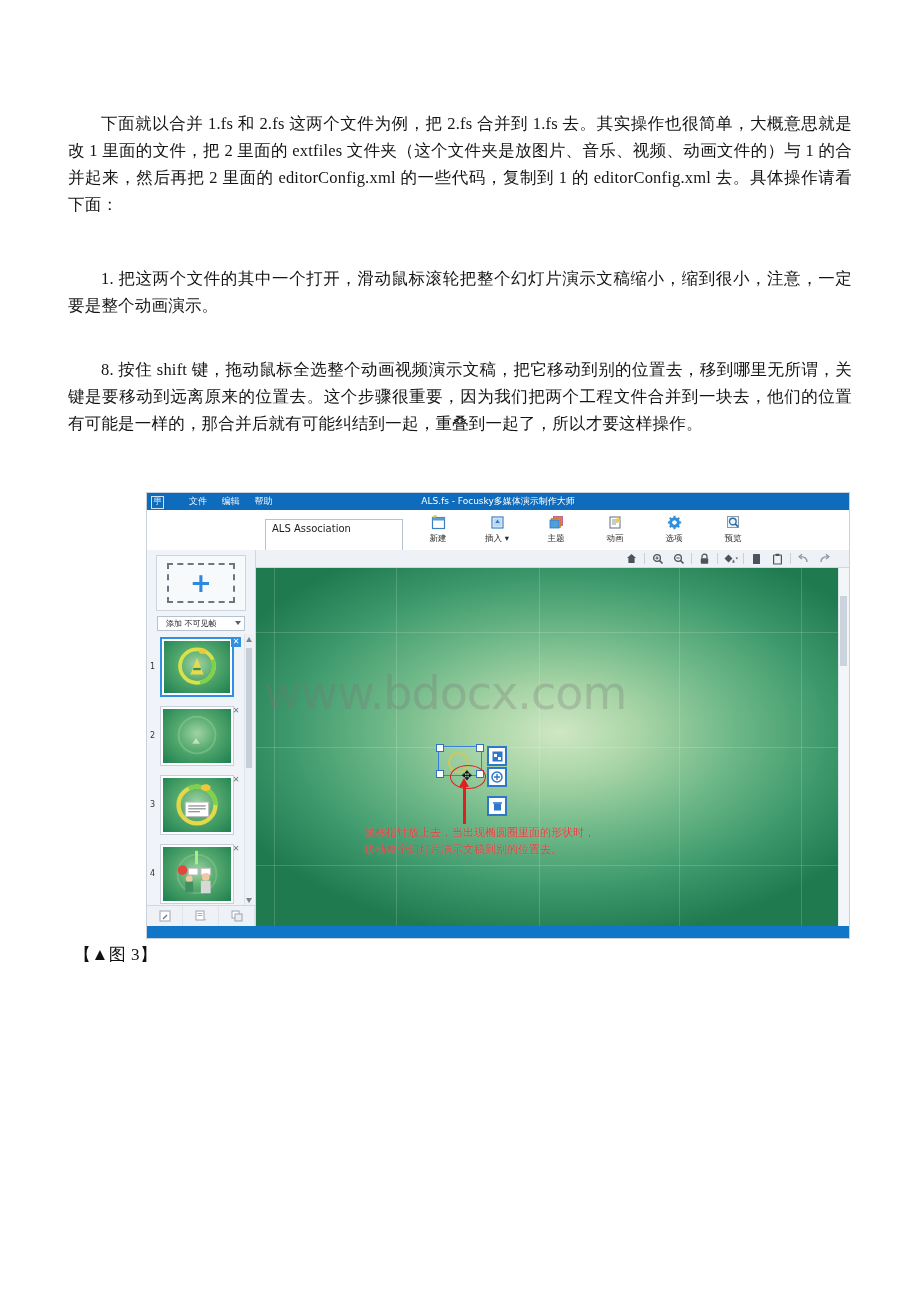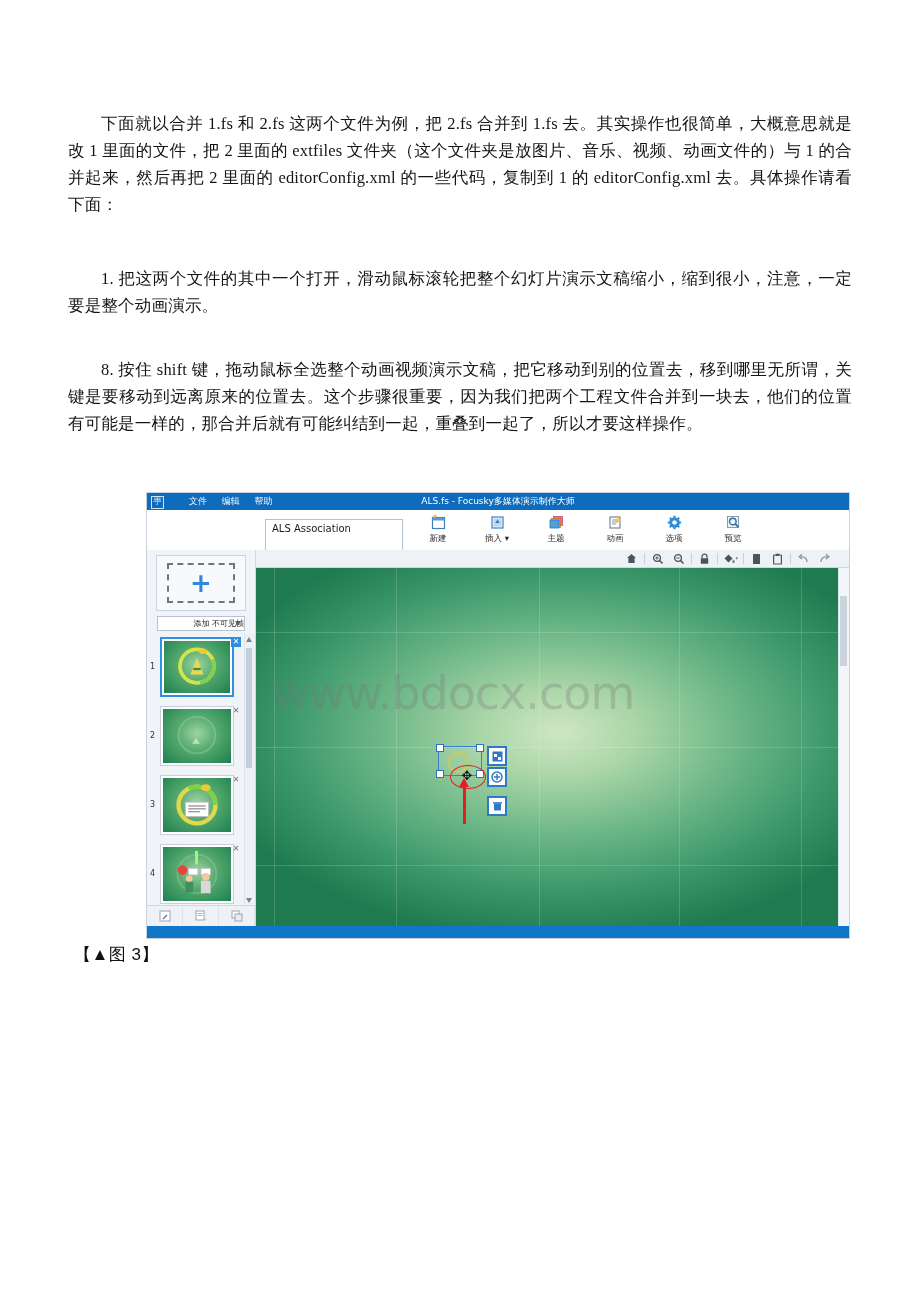--- a/index.html
+++ b/index.html
@@ -33,21 +33,21 @@
     margin-top: 10px;
   }
   .para.indent { text-indent: 2em; }
   .p1 { position: absolute; left: 0; top: 100px;  width: 784px; }
   .p2 { position: absolute; left: 0; top: 255px;  width: 784px; }
   .p3 { position: absolute; left: 0; top: 346px;  width: 784px; }
   .caption {
     position: absolute;
     left: 74px;
     top: 943px;
-    font-family: Liberation Sans, sans-serif;
+    font-family: Liberation Serif, serif;
     font-size: 17px;
     color: #111;
     letter-spacing: 0.5px;
     text-align: right;
   }
 
   
   .app {
     position: absolute;
     left: 146px;
@@ -160,21 +160,20 @@
     margin: 5px auto 0 auto;
     width: 88px; height: 15px;
     background: #ffffff;
     border: 1px solid #b6c2cf;
     position: relative;
     font-size: 8px;
     color: #222;
     line-height: 14px;
     padding-left: 8px;
     box-sizing: border-box;
-    text-align: right;
   }
   .addsel .caret {
     position: absolute; right: 3px; top: 4px;
     width: 0; height: 0;
     border-left: 3px solid transparent;
     border-right: 3px solid transparent;
     border-top: 4px solid #56606b;
   }
   .thumbs {
     position: absolute;
@@ -289,21 +288,21 @@
     overflow: hidden;
   }
   .gridline-v, .gridline-h {
     position: absolute;
     background: rgba(255,255,255,0.16);
   }
   .gridline-v { width: 1px; top: 0; bottom: 0; }
   .gridline-h { height: 1px; left: 0; right: 0; }
   .watermark {
     position: absolute;
-    left: 16px; top: 98px;
+    left: 8px; top: 98px;
     font-size: 46px;
     color: rgba(120,120,120,0.30);
     font-family: "DejaVu Sans", "Liberation Sans", sans-serif;
     letter-spacing: -1px;
     white-space: nowrap;
   }
   .canvasscroll {
     position: absolute;
     right: 0; top: 18px; bottom: 0;
     width: 10px;
@@ -720,20 +719,24 @@
               <path d="M6 3v6 M3 6h6" stroke="#2f78c8" stroke-width="1.4"></path>
             </svg>
         </div>
         <div class="actbtn ab3">
           <svg width="11" height="11" viewBox="0 0 11 11">
               <rect x="2" y="2.6" width="7" height="7" rx="0.6" fill="#2f78c8"></rect>
               <rect x="1" y="1.2" width="9" height="1.5" fill="#2f78c8"></rect>
             </svg>
         </div>
 
+        <div class="annotation">
+          <div>鼠标指针放上去，当出现椭圆圈里面的形状时，</div>
+          <div>移动整个幻灯片演示文稿到别的位置去。</div>
+        </div>
       </div>
 
       <div class="canvasscroll">
         <div class="cs-bar"></div>
       </div>
     </div>
   </div>
 
   <div class="statusbar"></div>
 </div>

